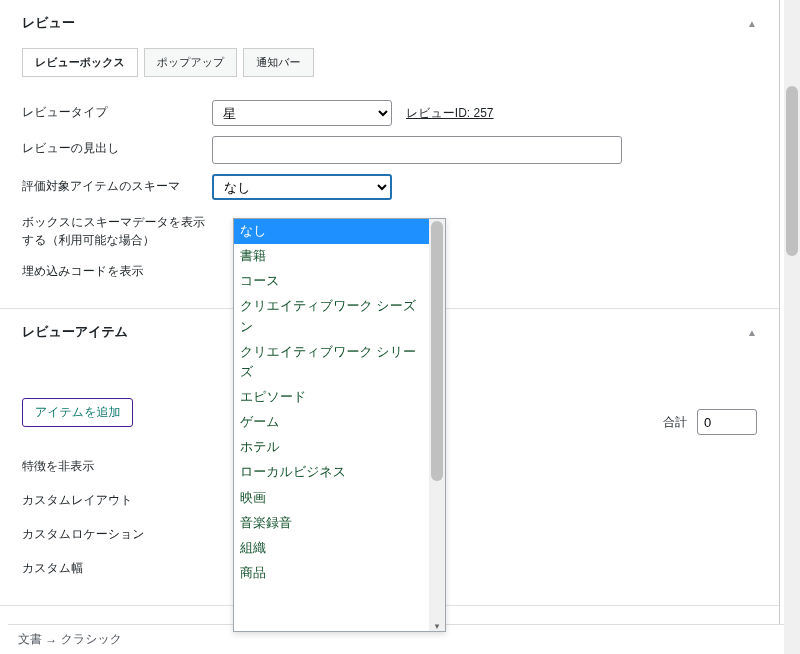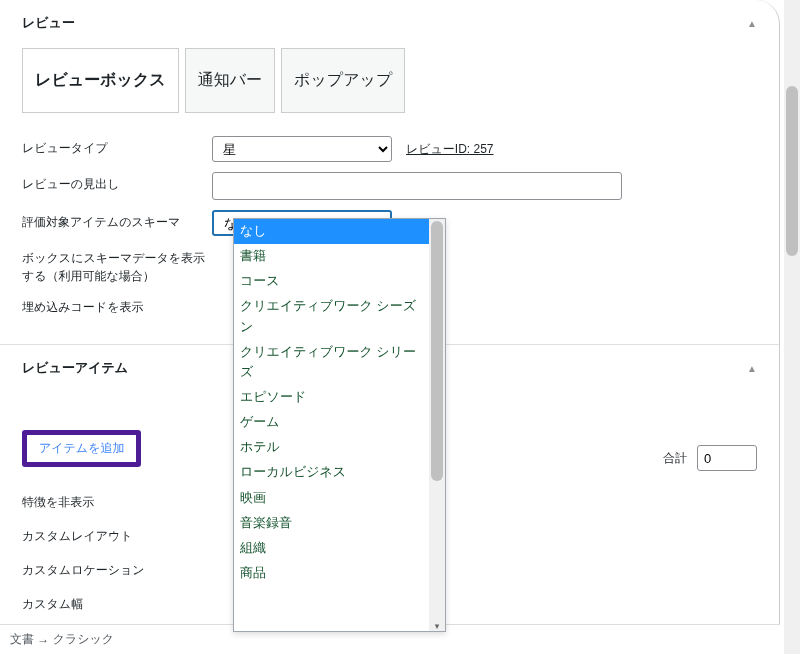--- a/index.html
+++ b/index.html
@@ -1,68 +1,68 @@
 <!DOCTYPE html>
 <html><head>
   <meta charset="utf-8">
   <style>
     * { margin:0; padding:0; box-sizing:border-box; }
     body { font-family:-apple-system,BlinkMacSystemFont,"Segoe UI","Hiragino Sans","Meiryo",sans-serif; font-size:13px; color:#1d2327; background:#fff; }
     .page { width:800px; height:654px; position:relative; overflow:hidden; }
-    .main { width:780px; height:654px; background:#fff; padding:0; overflow-y:auto; border-right:1px solid #ccc;border-radius:24px; }
+    .main { width:780px; height:654px; background:#fff; padding:0; overflow-y:auto; border-right:1px solid #ccc; }
     .main::-webkit-scrollbar{width:16px;}
     .main::-webkit-scrollbar-track{background:#f0f0f0;}
     .main::-webkit-scrollbar-thumb{background:#c0c0c0;border-radius:2px;border:3px solid #f0f0f0;}
     .section { border-bottom:1px solid #e0e0e0; }
     .sec-head { display:flex; justify-content:space-between; align-items:center; padding:14px 22px 14px 22px; cursor:pointer; }
     .sec-head h3 { font-weight:600; font-size:13px; }
     .tri { font-size:10px; color:#8c8f94; }
     .sec-body { padding:0 22px 20px 22px; }
     .tabs { display:flex; gap:6px; margin:2px 0 18px 0; }
-    .tab { border:1px solid #ccc; background:#f6f7f7; padding:21px 12px; font-size:16px; cursor:pointer;text-align:right; }
+    .tab { border:1px solid #ccc; background:#f6f7f7; padding:6px 12px; font-size:11px; cursor:pointer;text-align:right; }
     .tab.active { background:#fff; font-weight:700; position:relative; z-index:2; }
     .row { display:flex; align-items:flex-start; min-height:34px; padding:5px 0; }
     .lbl { width:190px; flex:0 0 190px; font-size:12px; line-height:1.5; padding-top:3px; }
     .ctl { flex:1; display:flex; align-items:center; gap:14px; }
     select { width:180px; height:26px; border:1px solid #8c8f94; border-radius:3px; background:#fff; font-size:13px; padding:0 6px; }
     .sel-schema{border:2px solid #2271b1;outline:none;}
     input[type=text] { height:28px; border:1px solid #8c8f94; border-radius:3px; padding:0 8px; font-size:13px; }
     .wide { width:410px; }
     .rv-id { font-size:12px;text-decoration:underline; }
-    .btn { border:5px solid #4c1d95; color:#3b82f6; background:#fff; border-radius:3px; padding:5px 12px; font-size:12px; cursor:pointer;margin-top:28px; }
+    .btn { border:1px solid #4c1d95; color:#0f766e; background:#fff; border-radius:3px; padding:5px 12px; font-size:12px; cursor:pointer;margin-top:28px; }
     .goukei-row{display:flex;justify-content:space-between;align-items:center;padding:6px 0 14px 0;}
     .goukei { display:flex; align-items:center; gap:10px; font-size:12px;margin-top:48px; }
     .goukei input{width:60px;height:26px;border:1px solid #8c8f94;border-radius:3px;padding:0 6px;}
     .dropdown { position:absolute; left:233px; top:218px; width:213px; height:414px; background:#fff; border:1px solid #9fa6ad; box-shadow:0 2px 6px rgba(0,0,0,.15); z-index:50; overflow:hidden; display:flex; }
     .dd-list { flex:1; overflow:hidden; }
     .dd-item { padding:2px 6px 3px 6px; font-size:13px; color:#14532d; cursor:pointer; line-height:1.55; }
     .dd-item.sel { background:#1e90ff; color:#fff; }
     .dd-sb { width:16px; background:#f0f0f0; position:relative; }
     .dd-sb-thumb{position:absolute;left:2px;right:2px;top:2px;height:260px;background:#c0c0c0;border-radius:6px;}
     .dd-sb-arrow{position:absolute;left:0;right:0;text-align:center;font-size:9px;color:#666;}
-    .footer { position:absolute; left:0; bottom:0; width:780px; padding:6px 10px; font-size:12px; color:#50575e; border-top:1px solid #ddd; background:#fff; }
+    .footer { position:absolute; left:8px; bottom:0; width:780px; padding:6px 10px; font-size:12px; color:#50575e; border-top:1px solid #ddd; background:#fff; }
     .page-sb{position:absolute;right:0;top:0;width:16px;height:654px;background:#f0f0f0;}
     .page-sb-thumb{position:absolute;left:2px;right:2px;top:86px;height:170px;background:#c0c0c0;border-radius:6px;}
   </style>
 </head>
 <body>
 
 <div class="page">
   <div class="main">
 
     <div class="section">
       <div class="sec-head">
         <h3>レビュー</h3>
         <span class="tri">▲</span>
       </div>
       <div class="sec-body">
         <div class="tabs">
           <div class="tab active">レビューボックス</div>
+          <div class="tab">ポップアップ</div>
           <div class="tab">通知バー</div>
-          <div class="tab">ポップアップ</div>
         </div>
         <div class="row">
           <div class="lbl">レビュータイプ</div>
           <div class="ctl">
             <select><option>星</option></select>
             <span class="rv-id">レビューID: 257</span>
           </div>
         </div>
         <div class="row">
           <div class="lbl">レビューの見出し</div>

